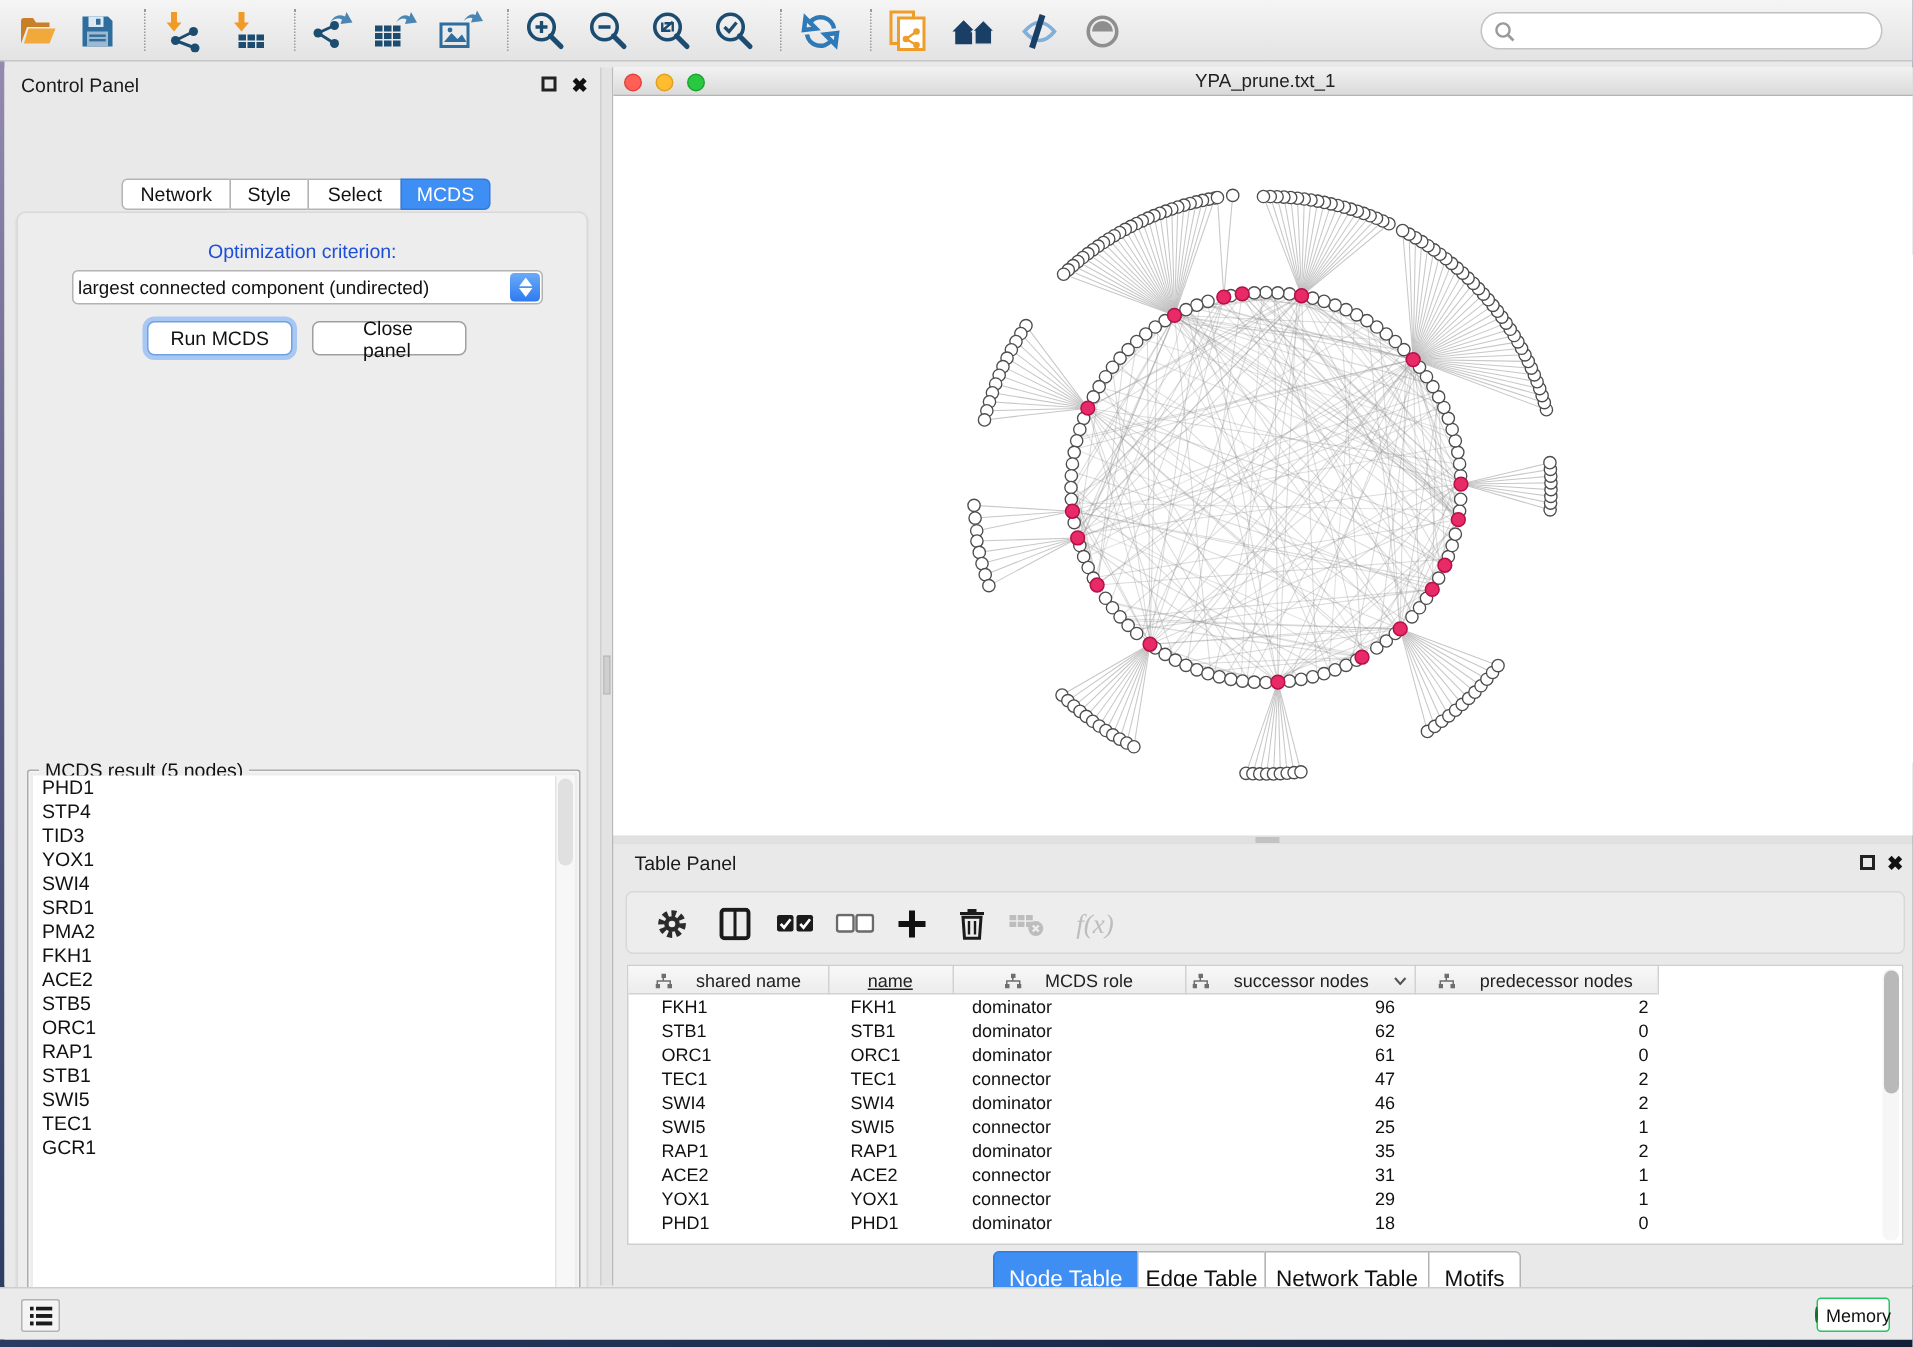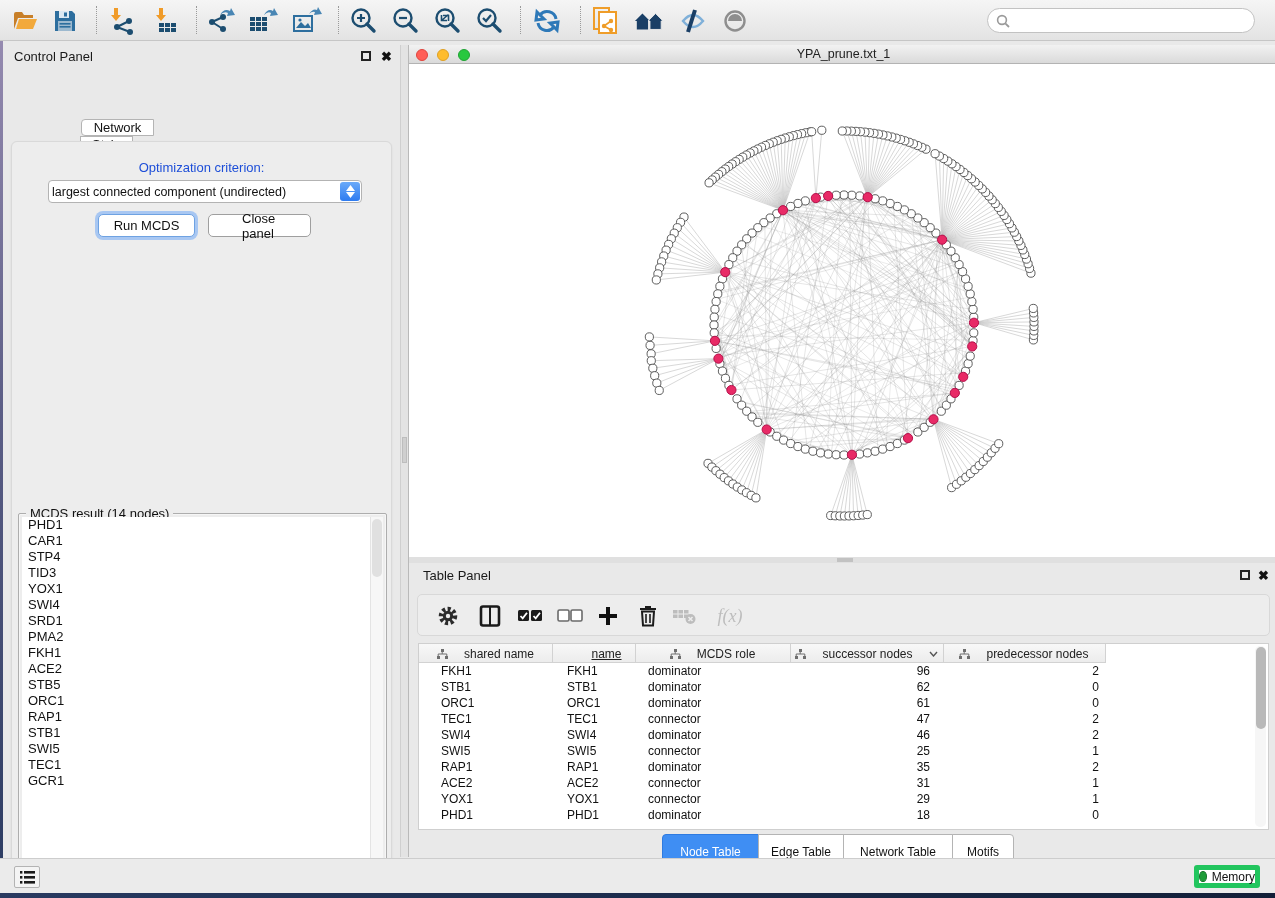--- a/index.html
+++ b/index.html
@@ -15,21 +15,21 @@
   .tsep { position:absolute; top:6px; height:28px; border-left:1px dotted #9a9a9a; }
   #searchbox { position:absolute; right:20px; top:8px; width:268px; height:25px; background:#fff;
                border:1px solid #c2c2c2; border-radius:13px; display:flex; align-items:center; padding-left:8px; }
   #searchbox input { border:none; outline:none; flex:1; font-size:12px; background:transparent; font-family:"Liberation Sans",sans-serif; }
 
   
   #controlPanel { position:absolute; left:0; top:45px; width:397px; height:812px; background:#e9e9e9; }
   .panel-title { position:absolute; left:11px; top:4px; font-size:13px; color:#1a1a1a; }
   .win-float { position:absolute; width:10px; height:10px; border:2px solid #222; }
   .win-close { position:absolute; font-size:13px; font-weight:bold; color:#111; line-height:10px; }
-  #cpTabs { position:absolute; left:78px; top:74px; height:21px; display:flex;flex-direction:column; }
+  #cpTabs { position:absolute; left:78px; top:74px; height:21px; display:flex; }
   .tab { height:21px; border:1px solid #b4b4b4; background:#fff; color:#111; font-size:13px;
          display:flex; align-items:center; justify-content:center; margin-left:-1px; }
   .tab.first { border-radius:4px 0 0 4px; margin-left:0; }
   .tab.last  { border-radius:0 4px 4px 0; }
   .tab.active { background:#3f8ef3; border-color:#2f7be0; color:#fff; }
   #cpBody { position:absolute; left:8px; top:96px; width:381px; height:749px; background:#ededed;
             border:1px solid #d9d9d9; border-radius:6px; box-shadow:0 1px 2px rgba(0,0,0,.08); }
   #optLabel { position:absolute; left:0; top:18px; width:100%; text-align:center; font-size:13px; color:#1d4ed8; }
   #optSelect { position:absolute; left:36px; top:38px; width:314px; height:23px; background:#fff;
                border:1px solid #b3b3b3; border-radius:4px; font-size:12.5px; color:#111;
@@ -80,31 +80,31 @@
   .hcell { position:absolute; top:0; height:19px; display:flex; align-items:center; justify-content:center;
            font-size:12px; color:#222; gap:16px; }
   #ntBody { position:absolute; left:0; top:19px; width:100%; }
   .trow { position:relative; height:16px; font-size:12px; color:#111; }
   .trow span { position:absolute; top:1px; white-space:pre; }
   .c1 { left:22px; } .c2 { left:148px; } .c3 { left:229px; }
   .c4 { right:338px; text-align:right; } .c5 { right:169px; text-align:right; }
   #ntScroll { position:absolute; right:2px; top:2px; bottom:2px; width:11px; background:#f6f6f6; border-radius:5px; }
   #ntThumb { position:absolute; right:0px; top:1px; width:10px; height:82px; background:#b9b9b9; border-radius:5px; }
   #tpTabs { position:absolute; left:253px; top:271px; height:20px; display:flex; }
-  .tab2 { height:36px; border:1px solid #b4b4b4; background:#fff; color:#111; font-size:12px;
+  .tab2 { height:36px; border:1px solid #b4b4b4; background:#fff; color:#111; font-size:15px;
           display:flex; align-items:center; justify-content:center; margin-left:-1px; }
   .tab2.first { border-radius:4px 0 0 4px; margin-left:0; }
   .tab2.last { border-radius:0 4px 4px 0; }
   .tab2.active { background:#3f8ef3; border-color:#2f7be0; color:#fff; }
 
   
   #statusBar { position:absolute; left:-3px; top:858px; width:1275px; height:35px; background:#ebebeb; border-top:1px solid #cdcdcd; }
   #listBtn { position:absolute; left:14px; top:7px; width:26px; height:22px; background:#f4f4f4; border:1px solid #b3b3b3; border-radius:2px;
              display:flex; align-items:center; justify-content:center; }
-  #memoryBtn { position:absolute; right:15px; top:6px; width:66px; height:23px; background:#fff; border:5px solid #22c55e; border-radius:3px;
+  #memoryBtn { position:absolute; right:15px; top:6px; width:49px; height:23px; background:#fff; border:1px solid #22c55e; border-radius:3px;
                display:flex; align-items:center; justify-content:center; gap:5px; font-size:12px; color:#111; }
   #memoryDot { width:11px; height:11px; border-radius:50%; background:#1e9c38; border:1px solid #147128; }
 </style>
 </head>
 <body>
 
 <div id="screen">
 <div id="app">
 
   <div id="toolbar">
@@ -277,25 +277,24 @@
               </svg>
           <svg width="9" height="6" viewBox="0 0 9 6">
                 <path d="M4.5 6 L0 0 H9 Z" fill="#fff"></path>
               </svg>
         </div>
       </div>
       <div class="btn" id="runBtn">Run MCDS</div>
       <div class="btn" id="closeBtn">Close panel</div>
 
       <div id="resultGroup">
-        <div id="resultTitle">MCDS result (14 nodes)</div>
+        <div id="resultTitle">MCDS result (5 nodes)</div>
         <div id="resultList">
           <div id="resultItems">
                 <div class="result-item">PHD1</div>
-                <div class="result-item">CAR1</div>
                 <div class="result-item">STP4</div>
                 <div class="result-item">TID3</div>
                 <div class="result-item">YOX1</div>
                 <div class="result-item">SWI4</div>
                 <div class="result-item">SRD1</div>
                 <div class="result-item">PMA2</div>
                 <div class="result-item">FKH1</div>
                 <div class="result-item">ACE2</div>
                 <div class="result-item">STB5</div>
                 <div class="result-item">ORC1</div>
@@ -1027,21 +1026,21 @@
               <svg width="11" height="10" viewBox="0 0 11 10">
                 <g fill="#6e6e6e">
                   <rect x="4" y="0" width="3" height="3"></rect>
                   <rect x="0" y="7" width="3" height="3"></rect>
                   <rect x="8" y="7" width="3" height="3"></rect>
                   <path d="M5.2 3 v2 M1.2 7 v-2 h8.6 v2" stroke="#6e6e6e" fill="none" stroke-width="1"></path>
                 </g>
               </svg>
               <span>shared name</span>
             </div>
-            <div class="hcell" style="left: 146px; width: 83px; text-decoration: underline;">
+            <div class="hcell" style="left: 133px; width: 83px; text-decoration: underline;">
               <span>name</span>
             </div>
             <div class="hcell" style="left: 216px; width: 155px;">
               <svg width="11" height="10" viewBox="0 0 11 10">
                 <g fill="#6e6e6e">
                   <rect x="4" y="0" width="3" height="3"></rect>
                   <rect x="0" y="7" width="3" height="3"></rect>
                   <rect x="8" y="7" width="3" height="3"></rect>
                   <path d="M5.2 3 v2 M1.2 7 v-2 h8.6 v2" stroke="#6e6e6e" fill="none" stroke-width="1"></path>
                 </g>

